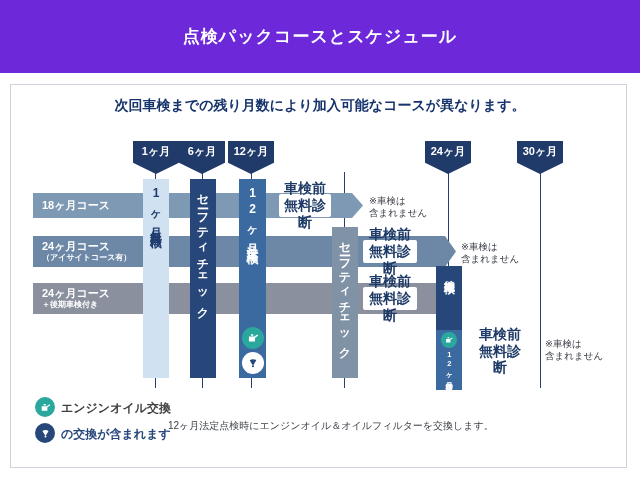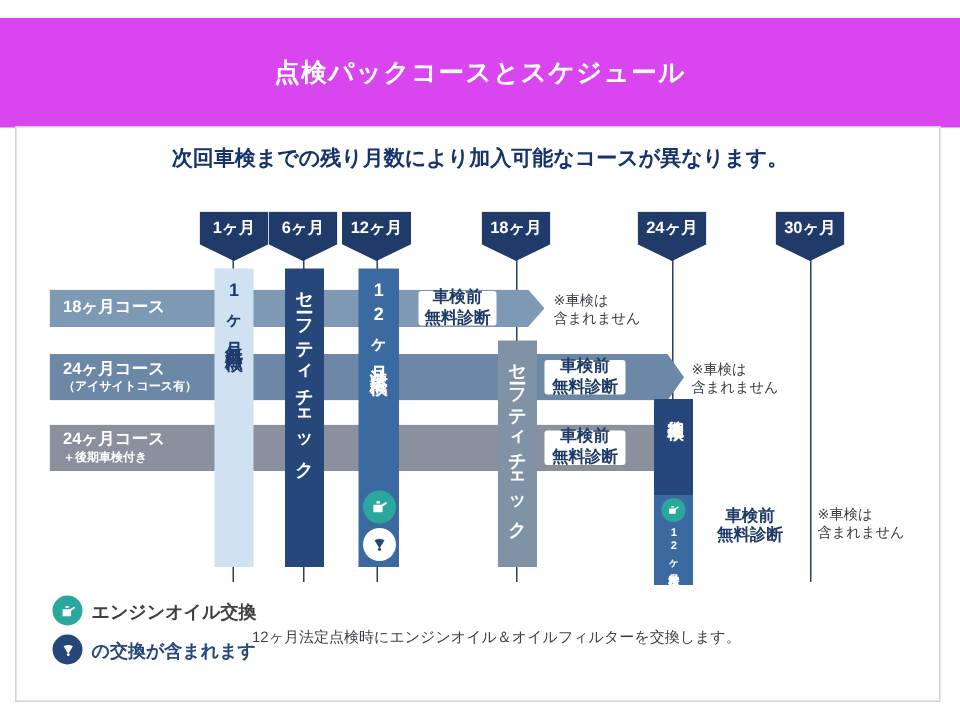--- a/index.html
+++ b/index.html
@@ -1,20 +1,20 @@
 <!DOCTYPE html>
 <html><head>
 <meta charset="utf-8">
 <style>
   html,body{margin:0;padding:0;}
   body{font-family:"Liberation Sans","DejaVu Sans",sans-serif;background:#ffffff;}
   .page{position:relative;width:640px;height:480px;background:#ffffff;overflow:hidden;}
 
   
-  .titlebar{position:absolute;left:0;top:12px;width:640px;height:73px;background:#d946ef;
+  .titlebar{position:absolute;left:0;top:0;width:640px;height:73px;background:#6d28d9;
             display:flex;align-items:center;justify-content:center;}
   .titlebar h1{margin:0;color:#ffffff;font-size:17px;font-weight:bold;letter-spacing:1px;}
 
   
   .panel{position:absolute;left:10px;top:84px;width:617px;height:384px;
          border:1px solid #cdd3da;background:#ffffff;box-sizing:border-box;}
 
   .intro{position:absolute;left:0;top:97px;width:640px;margin:0;text-align:center;
          color:#16336b;font-size:14px;font-weight:bold;}
 
@@ -58,21 +58,21 @@
   .cicon svg{display:block;}
   .icon-teal{background:#2aa89e;}
   .icon-white{background:#ffffff;}
   .icon-navy{background:#27477b;}
   .bar-icon{position:absolute;width:22px;height:22px;}
   .oil12-1{left:242px;top:327px;}
   .oil12-2{left:242px;top:352px;}
   .oil24{left:441px;top:332px;width:16px;height:16px;}
 
   
-  .dbox{position:absolute;background:#ffffff;color:#1e3a66;font-size:11px;font-weight:bold;
+  .dbox{position:absolute;background:#ffffff;color:#1e3a66;font-size:14px;font-weight:bold;
         display:flex;align-items:center;justify-content:center;text-align:center;
         white-space:pre-line;line-height:1.2;border-radius:2px;z-index:6;}
   .d1{left:279px;top:194px;width:52px;height:23px;}
   .d2{left:363px;top:240px;width:54px;height:23px;}
   .d3{left:363px;top:287px;width:54px;height:23px;}
   .d4{left:473px;top:340px;width:54px;height:22px;}
 
   
   .excl{position:absolute;color:#383c44;font-size:9.5px;white-space:pre-line;line-height:1.25;z-index:6;}
   .e1{left:369px;top:195px;}
@@ -106,21 +106,20 @@
   <div class="gline" style="left:155px"></div>
   <div class="gline" style="left:202px"></div>
   <div class="gline" style="left:251px"></div>
   <div class="gline" style="left:344px"></div>
   <div class="gline" style="left:448px"></div>
   <div class="gline" style="left:540px"></div>
 
   <div class="marker" style="left:133px">1ヶ月</div>
   <div class="marker" style="left:179px">6ヶ月</div>
   <div class="marker" style="left:228px">12ヶ月</div>
-  <div class="marker" style="left:321px">18ヶ月</div>
   <div class="marker" style="left:425px">24ヶ月</div>
   <div class="marker" style="left:517px">30ヶ月</div>
 
   <div class="row row1">
     <span class="rmain">18ヶ月コース</span>
   </div>
   <div class="row row2">
     <span class="rmain">24ヶ月コース</span>
     <span class="rsub">（アイサイトコース有）</span>
   </div>

